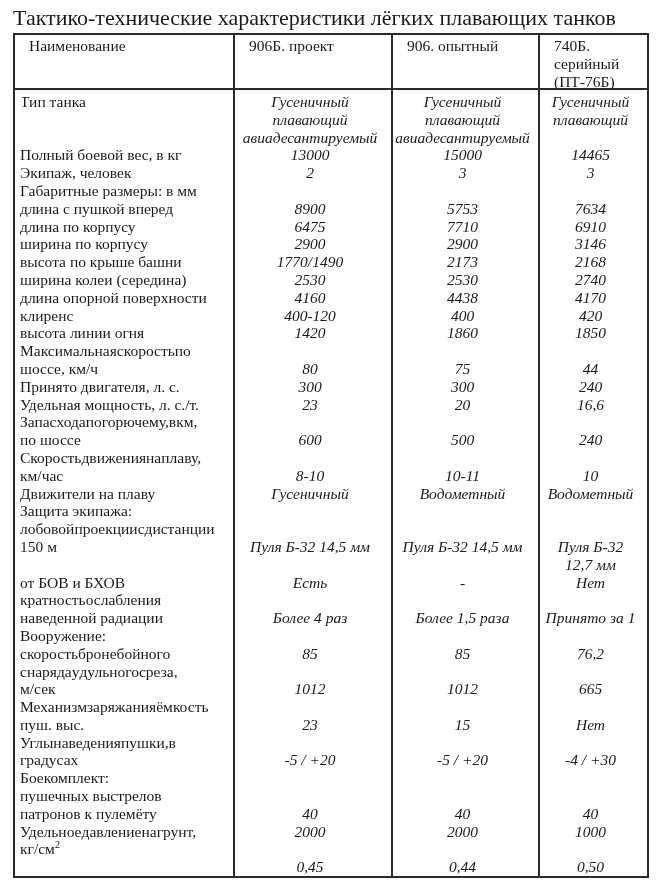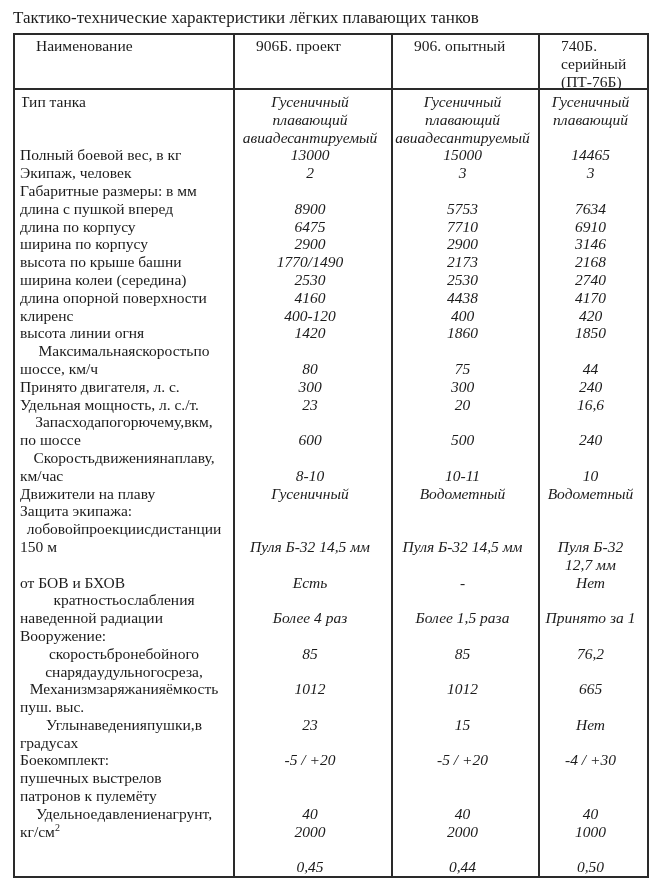--- a/index.html
+++ b/index.html
@@ -3,39 +3,39 @@
 <meta charset="utf-8">
 <style>
   html,body{margin:0;padding:0;}
   body{
     width:659px;height:883px;background:#ffffff;
     font-family:"Liberation Serif","DejaVu Serif",serif;
     color:#1b1b1b;position:relative;overflow:hidden;
   }
   .title{
     position:absolute;left:13px;top:6px;width:600px;height:24px;
-    line-height:24px;font-size:17px;text-align:left;white-space:nowrap;
+    line-height:24px;font-size:22px;text-align:right;white-space:nowrap;
   }
   .tbl{
     position:absolute;left:13px;top:33px;width:636px;height:845px;
     border:2px solid #2a2a2a;box-sizing:border-box;background:#ffffff;
   }
   .hrow,.brow{
     display:grid;grid-template-columns:220px 158px 147px 107px;
   }
   .hrow{height:55px;}
   .brow{height:786px;overflow:hidden;border-radius:25px;}
   .hcell,.cell{box-sizing:border-box;overflow:hidden;}
-  .hcell{border-bottom:2px solid #2a2a2a;padding:2px 6px 0 21px;}
+  .hcell{border-bottom:2px solid #2a2a2a;padding:2px 6px 0 14px;}
   .bl{border-right:2px solid #2a2a2a;}
   .cell{padding:3px 5px 0 5px;}
   .cell.vcol{padding:3px 8px 0 2px;font-style:italic;}
   .ln{height:17.8px;line-height:17.8px;font-size:15.5px;white-space:nowrap;}
   .vl{text-align:center;}
-  .jl{display:flex;justify-content:center;}
+  .jl{display:flex;justify-content:flex-start;}
   sup{font-size:10px;line-height:0;}
 </style>
 </head>
 <body>
 
 <div class="title">Тактико-технические характеристики лёгких плавающих танков</div>
 
 <div class="tbl">
   <div class="hrow">
       <div class="hcell bl">
@@ -113,20 +113,21 @@
         <div class="ln jl">
           <span>скорость</span>
           <span>бронебойного</span>
         </div>
         <div class="ln jl">
           <span>снаряда</span>
           <span>у</span>
           <span>дульного</span>
           <span>среза,</span>
         </div>
+        <div class="ln">м/сек</div>
         <div class="ln jl">
           <span>Механизм</span>
           <span>заряжания</span>
           <span>ёмкость</span>
         </div>
         <div class="ln">пуш. выс.</div>
         <div class="ln jl">
           <span>Углы</span>
           <span>наведения</span>
           <span>пушки,</span>

